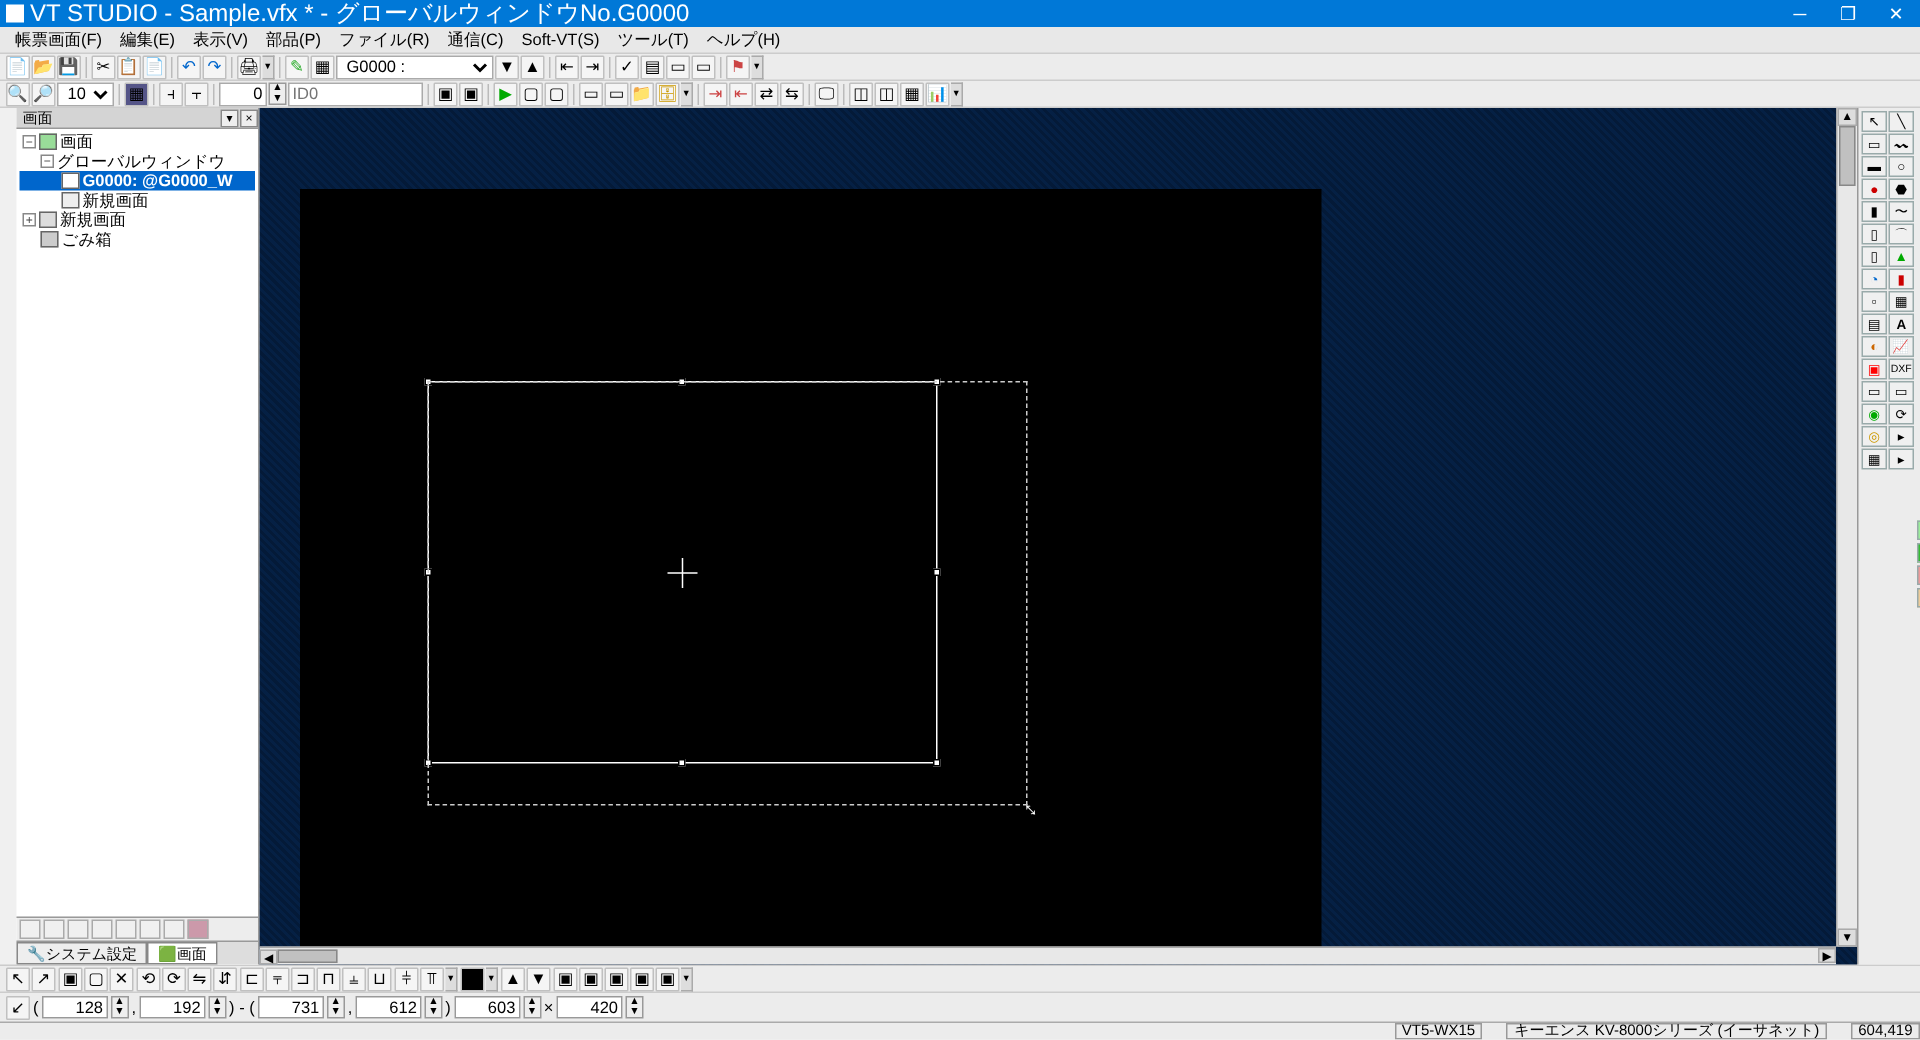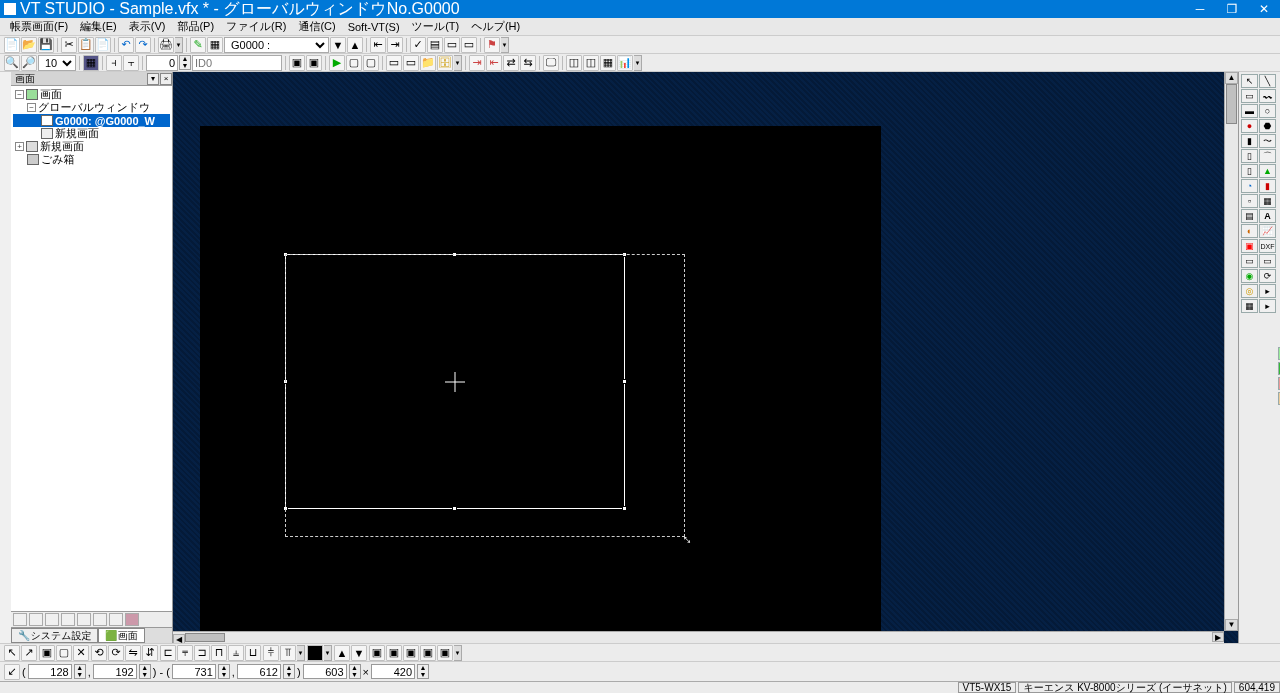--- a/index.html
+++ b/index.html
@@ -69,21 +69,21 @@
 
 
 .bottom-tb { height: 18px; background:#ececec; border-top:1px solid #ccc; display:flex; align-items:center; padding-left:4px; gap:1px;}
 .bottom-coords { height: 20px; background:#ececec; border-top:1px solid #ccc; display:flex; align-items:center; padding-left:4px; gap:2px; font-size:11px;}
 .coord-box{ width:44px; height:15px; border:1px solid #999; background:#fff; text-align:right; padding-right:2px; font-size:11px;}
 .spn{ width:12px; height:15px; border:1px solid #999; background:#eee; font-size:7px; display:flex; flex-direction:column; cursor:pointer;}
 .spn span{flex:1;text-align:center;line-height:6px;}
 
 
 .status { height: 12px; background:#ececec; border-top:1px solid #aaa; display:flex; align-items:center; font-size:10px;}
-.status .cell{ border:1px solid #999; padding:0 4px; height:11px; line-height:10px; margin-left:2px;}
+.status .cell{ border:1px solid #999; padding:0 4px; height:11px; line-height:10px; margin-left:16px;}
 .status .spacer{flex:1;}
 </style>
 </head>
 <body>
 
 <div class="titlebar">
   <div class="icon"></div>
   <div class="title">VT STUDIO - Sample.vfx * - グローバルウィンドウNo.G0000</div>
   <div class="ctrl">
     <span>─</span>

